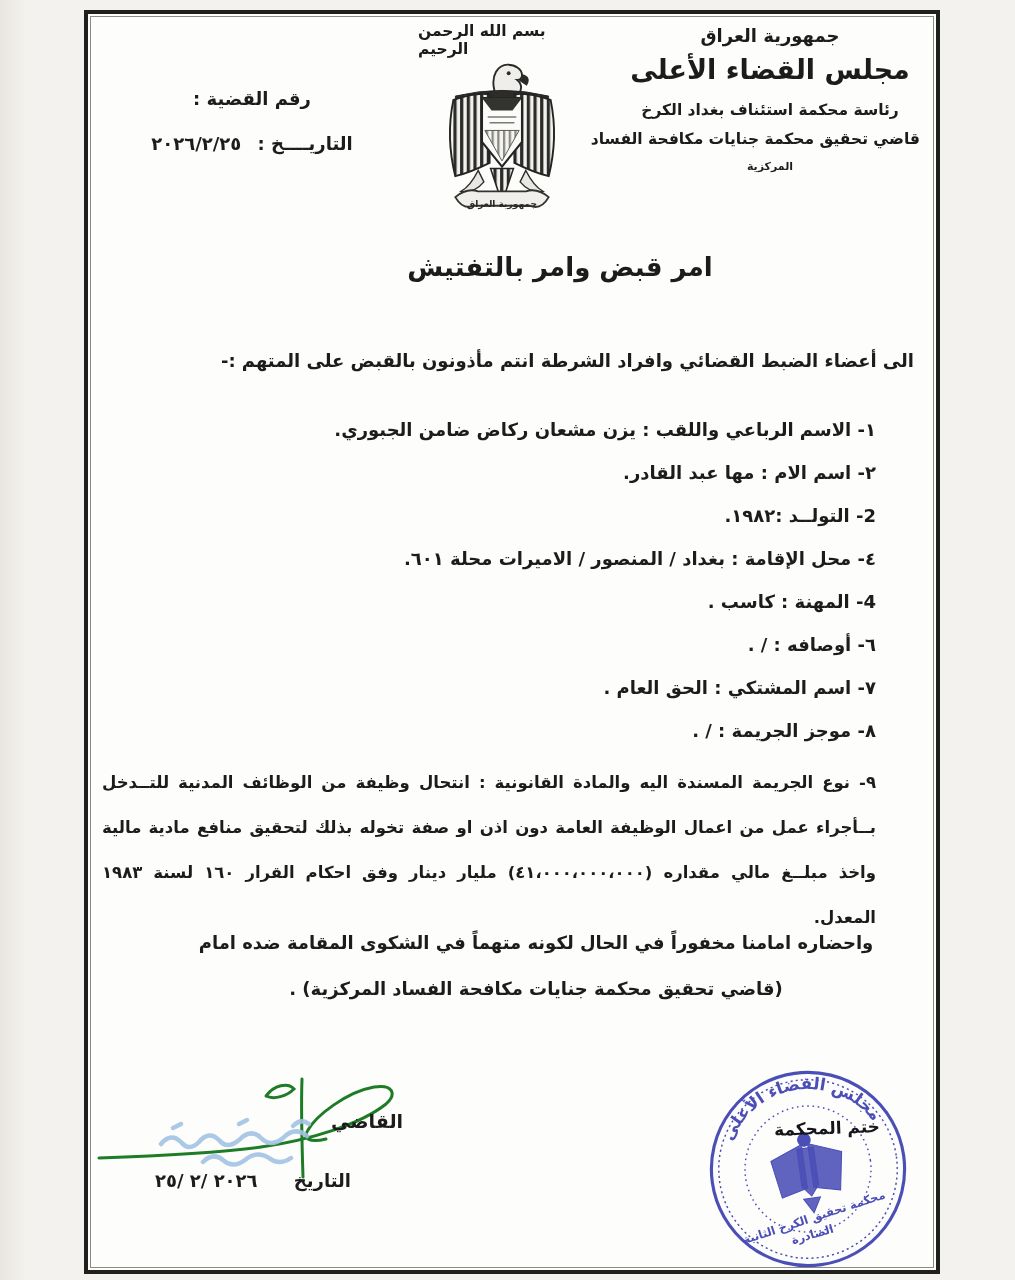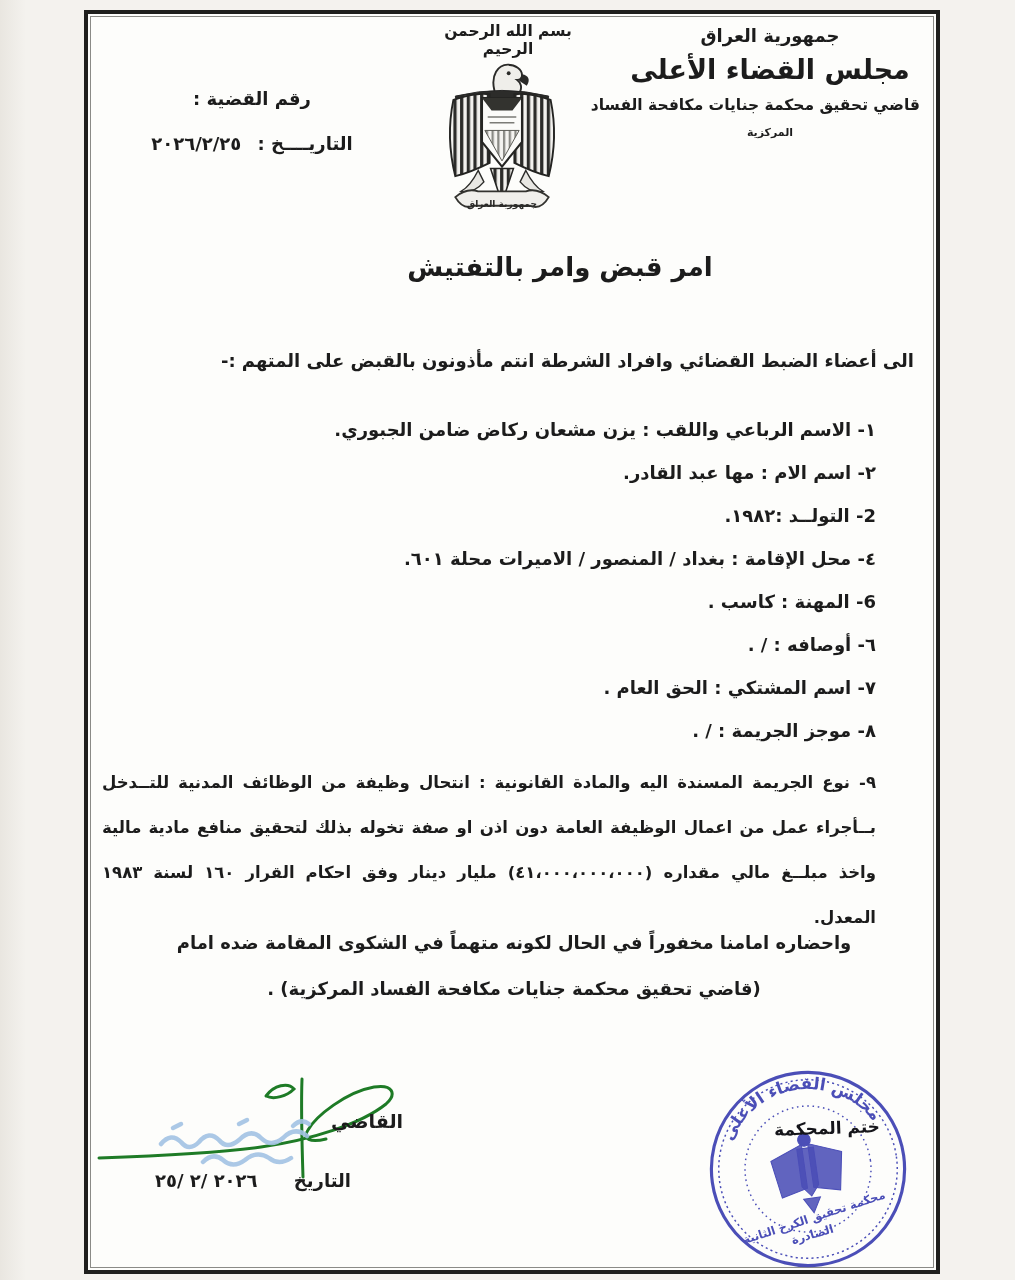--- a/index.html
+++ b/index.html
@@ -17,21 +17,21 @@
     position:absolute;left:84px;top:10px;width:848px;height:1256px;
     border:4px solid #1f1f1d;background:#fdfdfb;
   }
   .frame-inner{
     position:absolute;inset:2px;border:1px solid #8a8a86;pointer-events:none;
   }
   .ar{direction:rtl;}
   .nowrap{white-space:nowrap;}
   .ltrnum{direction:ltr;unicode-bidi:isolate;}
 
-  .basmala{position:absolute;left:330px;top:8px;width:180px;text-align:center;
+  .basmala{position:absolute;left:330px;top:8px;width:180px;text-align:left;
     font-size:15.5px;font-weight:700;}
   .emblem{position:absolute;left:349px;top:44px;width:130px;height:162px;}
 
   .hdr-right{position:absolute;right:16px;top:11px;width:300px;text-align:center;direction:rtl;}
   .hdr-right .l1{font-size:18px;font-weight:700;}
   .hdr-right .l2{font-size:27px;font-weight:700;margin-top:8px;}
   .hdr-right .l3{font-size:15.5px;font-weight:700;margin-top:16px;}
   .hdr-right .l4{font-size:15.5px;font-weight:700;margin-top:11px;}
   .hdr-right .l5{font-size:11px;font-weight:700;margin-top:12px;}
 
@@ -43,21 +43,21 @@
   .doc-title{position:absolute;left:0;top:238px;width:100%;text-align:center;
     font-size:26px;font-weight:700;direction:rtl;margin-left:48px;}
 
   .intro{position:absolute;right:22px;top:336px;width:800px;direction:rtl;text-align:right;
     font-size:18px;font-weight:700;}
 
   .items{position:absolute;right:60px;left:14px;top:402px;direction:rtl;text-align:right;}
   .item{font-size:18px;font-weight:700;line-height:27px;margin-bottom:16px;}
   .item.long{font-size:16.5px;line-height:45px;text-align:justify;margin-top:4px;}
 
-  .closing{position:absolute;left:26px;top:906px;width:800px;direction:rtl;text-align:center;
+  .closing{position:absolute;left:48px;top:906px;width:800px;direction:rtl;text-align:center;
     font-size:18px;font-weight:700;line-height:46px;}
 
   .signature{position:absolute;left:8px;top:1062px;width:315px;height:105px;}
   .name-stamp{position:absolute;left:55px;top:1090px;width:240px;height:72px;filter:blur(0.5px);opacity:.9;}
   .judge-label{position:absolute;left:243px;top:1096px;font-size:19px;font-weight:700;direction:rtl;z-index:3;}
   .date-line{position:absolute;left:58px;top:1156px;width:205px;direction:rtl;text-align:right;
     font-size:18px;font-weight:700;white-space:nowrap;}
   .date-line .val{margin-right:30px;}
 
   .stamp{position:absolute;left:606px;top:1050px;width:228px;height:210px;opacity:.92;z-index:1;}
@@ -105,20 +105,21 @@
     <path d="M40,118 q-8,16 -18,22 q14,2 24,-10 z" fill="#e8e7e3" stroke="#2c2c2a" stroke-width="1.5"></path>
     <path d="M90,118 q8,16 18,22 q-14,2 -24,-10 z" fill="#e8e7e3" stroke="#2c2c2a" stroke-width="1.5"></path>
 
     <path d="M16,146 q12,-10 24,-6 l50,0 q12,-4 24,6 q-8,14 -20,9 l-58,0 q-12,5 -20,-9 z" fill="#f0efeb" stroke="#33332f" stroke-width="2"></path>
     <text x="65" y="156" text-anchor="middle" font-size="9.5" font-weight="700" fill="#2a2a28">جمهورية العراق</text>
   </svg>
 
   <div class="hdr-right">
     <div class="l1 nowrap">جمهورية العراق</div>
     <div class="l2 nowrap">مجلس القضاء الأعلى</div>
+    <div class="l3 nowrap">رئاسة محكمة استئناف بغداد الكرخ</div>
     <div class="l4 nowrap">قاضي تحقيق محكمة جنايات مكافحة الفساد</div>
     <div class="l5 nowrap">المركزية</div>
   </div>
 
   <div class="hdr-left">
     <div class="row">رقم القضية :</div>
     <div class="row">
       <span>التاريــــخ :</span>
       <span class="val ltrnum">⁦٢٠٢٦/٢/٢٥⁩</span>
     </div>
@@ -126,21 +127,21 @@
 
   <div class="doc-title">امر قبض وامر بالتفتيش</div>
 
   <div class="intro">الى أعضاء الضبط القضائي وافراد الشرطة انتم مأذونون بالقبض على المتهم :-</div>
 
   <div class="items">
     <div class="item">١- الاسم الرباعي واللقب : يزن مشعان ركاض ضامن الجبوري.</div>
     <div class="item">٢- اسم الام : مها عبد القادر.</div>
     <div class="item">2- التولــد :١٩٨٢.</div>
     <div class="item">٤- محل الإقامة : بغداد / المنصور / الاميرات محلة ٦٠١.</div>
-    <div class="item">6- المهنة : كاسب .</div>
+    <div class="item">4- المهنة : كاسب .</div>
     <div class="item">٦- أوصافه : / .</div>
     <div class="item">٧- اسم المشتكي : الحق العام .</div>
     <div class="item">٨- موجز الجريمة : / .</div>
     <div class="item long">٩- نوع الجريمة المسندة اليه والمادة القانونية : انتحال وظيفة من الوظائف المدنية للتــدخل بــأجراء عمل من اعمال الوظيفة العامة دون اذن او صفة تخوله بذلك لتحقيق منافع مادية مالية واخذ مبلــغ مالي مقداره ⁦(٤١،٠٠٠،٠٠٠،٠٠٠)⁩ مليار دينار وفق احكام القرار ١٦٠ لسنة ١٩٨٣ المعدل.</div>
   </div>
 
   <div class="closing">
     <div>واحضاره امامنا مخفوراً في الحال لكونه متهماً في الشكوى المقامة ضده امام</div>
     <div>(قاضي تحقيق محكمة جنايات مكافحة الفساد المركزية) .</div>
   </div>

